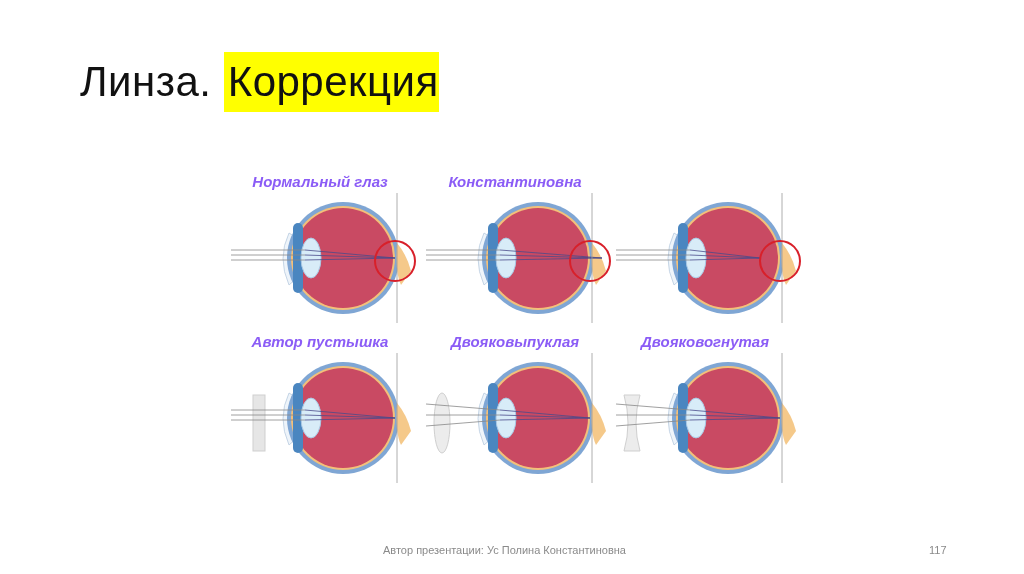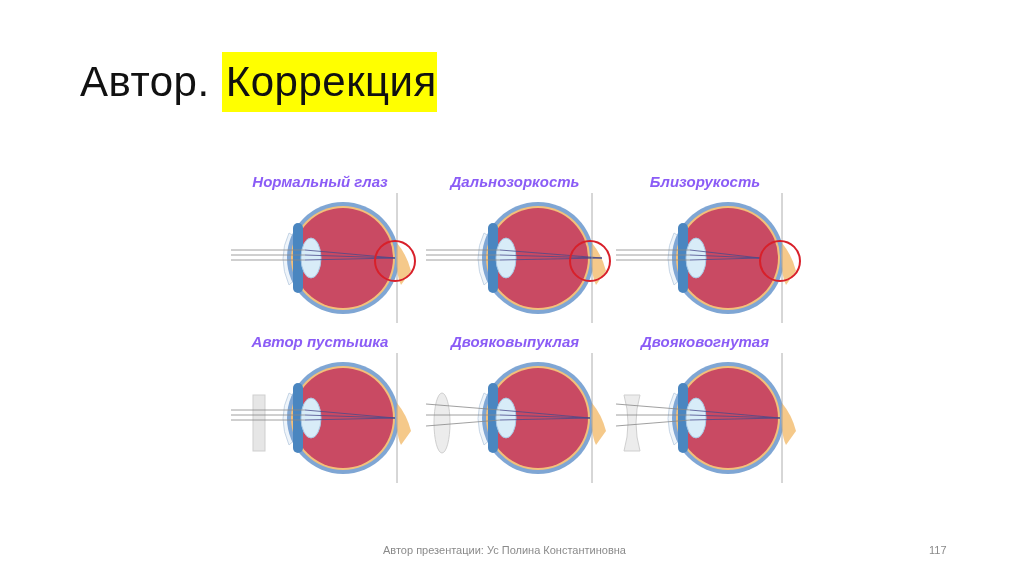--- a/index.html
+++ b/index.html
@@ -14,21 +14,21 @@
          font-style:italic; color:#8b5cf6; white-space:nowrap; }
   .cell svg { position:absolute; left:0; top:28px; }
   .footer { position:absolute; top:544px; font-size:11px; color:#8a8a8a; white-space:nowrap; }
   .footer.author { left:383px; }
   .footer.page { left:929px; }
 </style>
 </head>
 <body>
 
 <div class="title">
-  <span class="plain">Автор.</span>
+  <span class="plain">Линза.</span>
   <span class="hl">Коррекция</span>
 </div>
 
 <div class="figure" id="figure">
     <div class="cell" style="left: 0px; top: 0px;">
       <div class="cap">Нормальный глаз</div>
 <svg width="195" height="130" viewBox="0 0 195 130">
 
   <path d="M64,40 Q52,65 64,92 Q72,88 74,65 Q72,42 64,40 Z" fill="#eef4fa" stroke="#b9cbe0" stroke-width="0.8"></path>
   <circle cx="118" cy="65" r="56" fill="#7fa6d4"></circle>
@@ -41,42 +41,41 @@
         <line x1="80" y1="57" x2="170" y2="65" stroke="#4a4a8a" stroke-width="0.8"></line>
         <line x1="6" y1="62" x2="80" y2="62" stroke="#888" stroke-width="0.8"></line>
         <line x1="80" y1="62" x2="170" y2="65" stroke="#4a4a8a" stroke-width="0.8"></line>
         <line x1="6" y1="67" x2="80" y2="67" stroke="#888" stroke-width="0.8"></line>
         <line x1="80" y1="67" x2="170" y2="65" stroke="#4a4a8a" stroke-width="0.8"></line>
   <line x1="172" y1="0" x2="172" y2="130" stroke="#999" stroke-width="0.8"></line>
   <circle cx="170" cy="68" r="20" fill="none" stroke="#d8202a" stroke-width="2"></circle>
 </svg>
     </div>
     <div class="cell" style="left: 195px; top: 0px;">
-      <div class="cap">Дальнозоркость</div>
+      <div class="cap">Константиновна</div>
 <svg width="195" height="130" viewBox="0 0 195 130">
 
   <path d="M64,40 Q52,65 64,92 Q72,88 74,65 Q72,42 64,40 Z" fill="#eef4fa" stroke="#b9cbe0" stroke-width="0.8"></path>
   <circle cx="118" cy="65" r="56" fill="#7fa6d4"></circle>
   <circle cx="118" cy="65" r="52" fill="#f3c07a"></circle>
   <circle cx="118" cy="65" r="50" fill="#c94a63"></circle>
   <path d="M172,50 Q182,62 186,78 L176,92 Q170,80 172,50 Z" fill="#f5c98a"></path>
   <rect x="68" y="30" width="10" height="70" rx="5" fill="#4a86c0"></rect>
   <ellipse cx="86" cy="65" rx="10" ry="20" fill="#d8ecf8" stroke="#a9c8e4"></ellipse>
   <line x1="6" y1="57" x2="80" y2="57" stroke="#888" stroke-width="0.8"></line>
         <line x1="80" y1="57" x2="182" y2="65" stroke="#4a4a8a" stroke-width="0.8"></line>
         <line x1="6" y1="62" x2="80" y2="62" stroke="#888" stroke-width="0.8"></line>
         <line x1="80" y1="62" x2="182" y2="65" stroke="#4a4a8a" stroke-width="0.8"></line>
         <line x1="6" y1="67" x2="80" y2="67" stroke="#888" stroke-width="0.8"></line>
         <line x1="80" y1="67" x2="182" y2="65" stroke="#4a4a8a" stroke-width="0.8"></line>
   <line x1="172" y1="0" x2="172" y2="130" stroke="#999" stroke-width="0.8"></line>
   <circle cx="170" cy="68" r="20" fill="none" stroke="#d8202a" stroke-width="2"></circle>
 </svg>
     </div>
     <div class="cell" style="left: 385px; top: 0px;">
-      <div class="cap">Близорукость</div>
 <svg width="195" height="130" viewBox="0 0 195 130">
 
   <path d="M64,40 Q52,65 64,92 Q72,88 74,65 Q72,42 64,40 Z" fill="#eef4fa" stroke="#b9cbe0" stroke-width="0.8"></path>
   <circle cx="118" cy="65" r="56" fill="#7fa6d4"></circle>
   <circle cx="118" cy="65" r="52" fill="#f3c07a"></circle>
   <circle cx="118" cy="65" r="50" fill="#c94a63"></circle>
   <path d="M172,50 Q182,62 186,78 L176,92 Q170,80 172,50 Z" fill="#f5c98a"></path>
   <rect x="68" y="30" width="10" height="70" rx="5" fill="#4a86c0"></rect>
   <ellipse cx="86" cy="65" rx="10" ry="20" fill="#d8ecf8" stroke="#a9c8e4"></ellipse>
   <line x1="6" y1="57" x2="80" y2="57" stroke="#888" stroke-width="0.8"></line>

